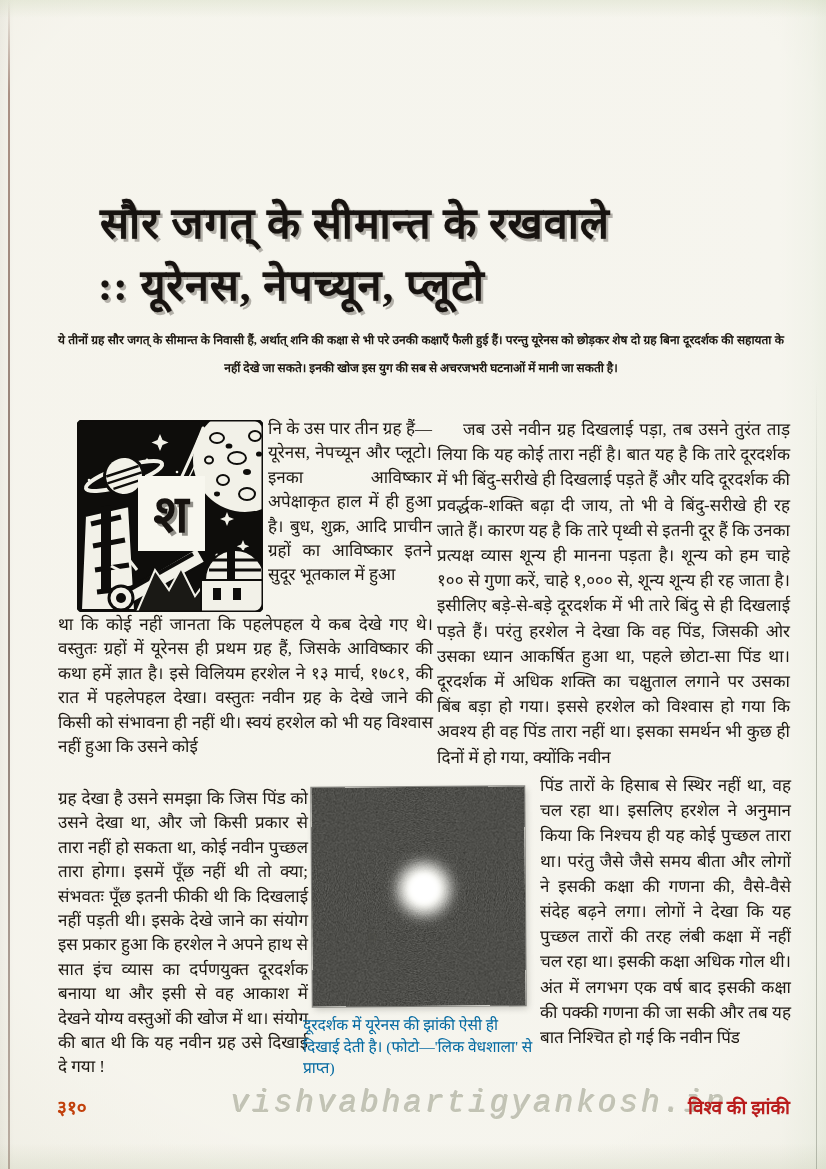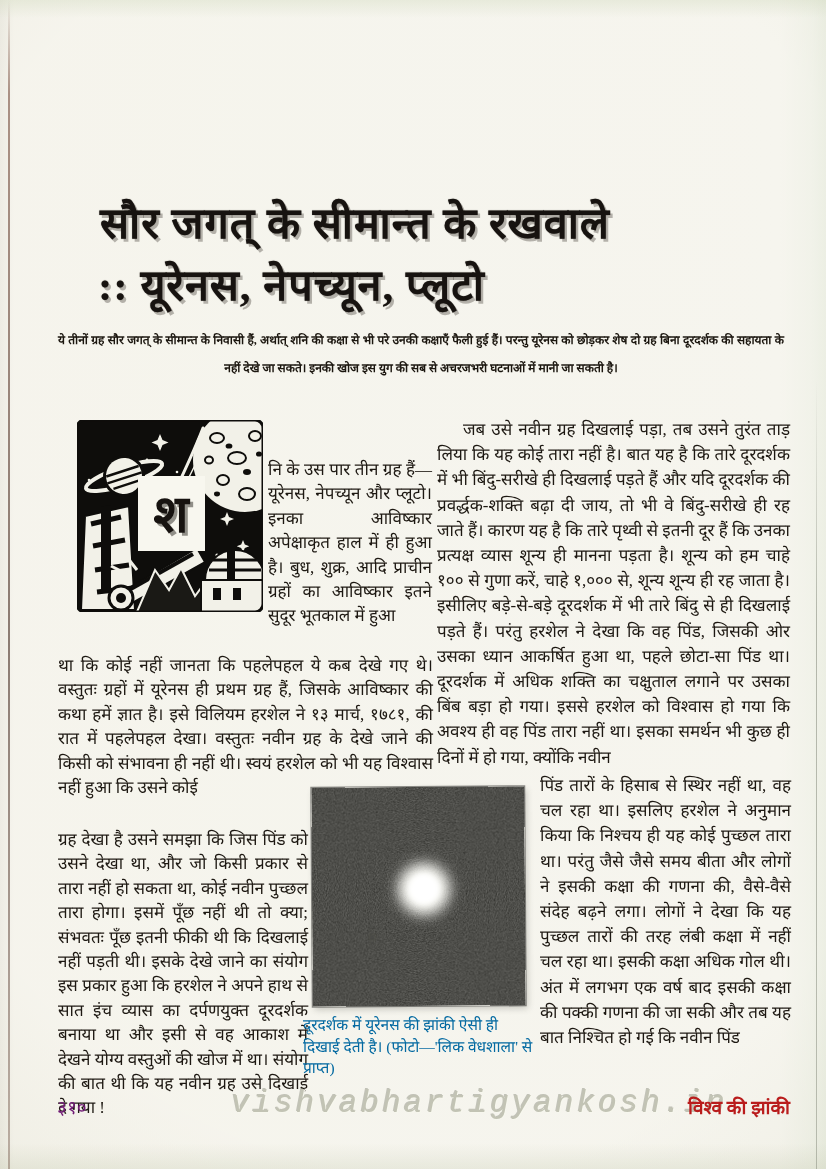--- a/index.html
+++ b/index.html
@@ -32,27 +32,27 @@
     color:#171310;
     text-shadow:2.5px 2.5px 0 rgba(25,20,14,.30), 0 0 1px rgba(25,20,14,.6);
   }
   .intro{
     font-size:12px;line-height:28px;text-align:justify;text-align-last:center;
     font-weight:600;color:#1b160f;
   }
   .body-text{
     font-size:17px;color:#1d1812;text-align:justify;
   }
-  .lh24{line-height:24.4px;margin-top:41px;}
+  .lh24{line-height:24.4px;}
   .lh25{line-height:25.2px;}
   .indent p{ text-indent:26px;margin:0;}
   .caption{
     font-size:15.5px;line-height:21.5px;text-align:left;color:#0369a1;
   }
-  .footer-num{font-size:19px;font-weight:normal;color:#701a75;}
+  .footer-num{font-size:19px;font-weight:bold;color:#c2410c;}
   .footer-right{font-size:19px;font-weight:bold;color:#b91c1c;}
   .watermark{
     font-style:italic;font-size:31px;letter-spacing:3px;
     color:#c2c3b4;text-shadow:1px 1px 0 #f7f7ee, -1px -1px 0 rgba(130,132,118,.45);
     font-family:Liberation Mono, monospace;
     white-space:nowrap;
     margin-left:35px;
   }
   .photo-frame{box-shadow:0 0 0 1px rgba(40,40,38,.5), 2px 3px 6px rgba(60,60,50,.25);transform:rotate(-.4deg);}
 </style>

